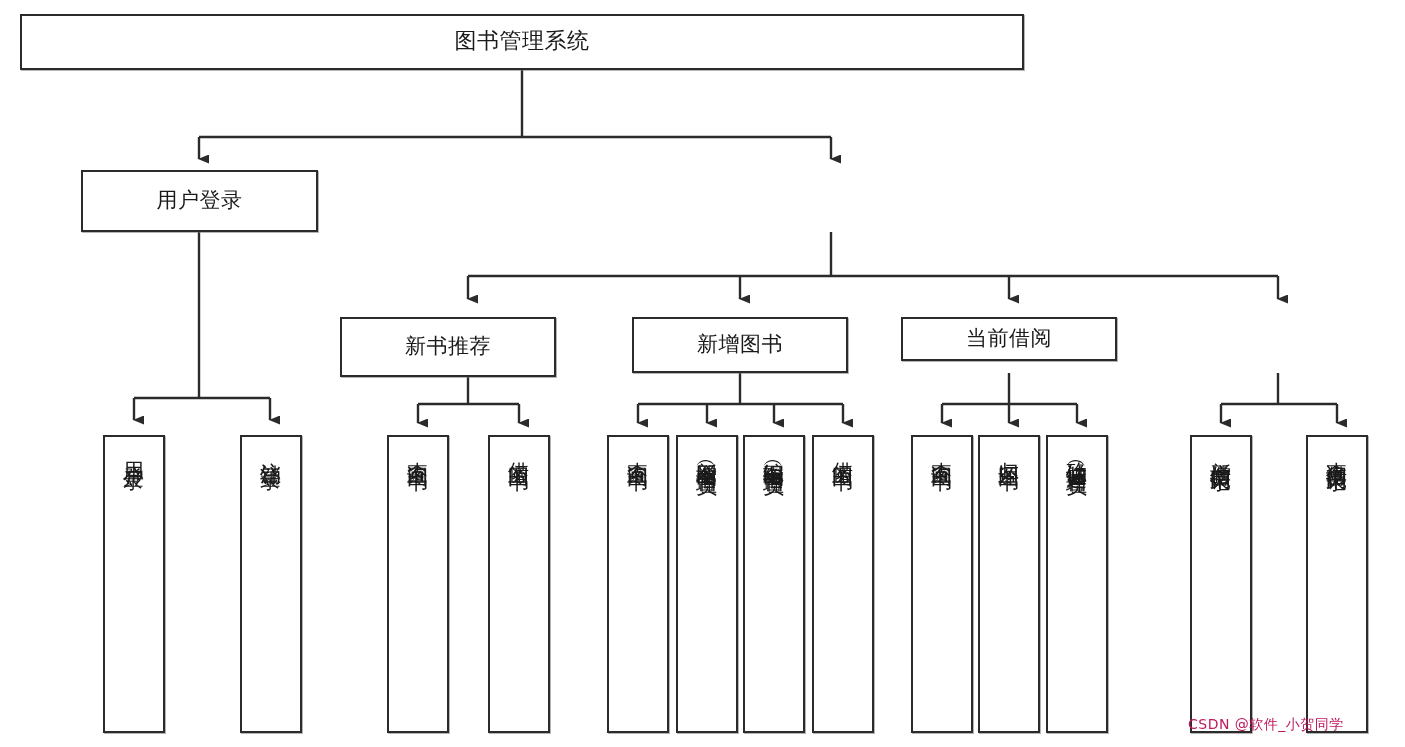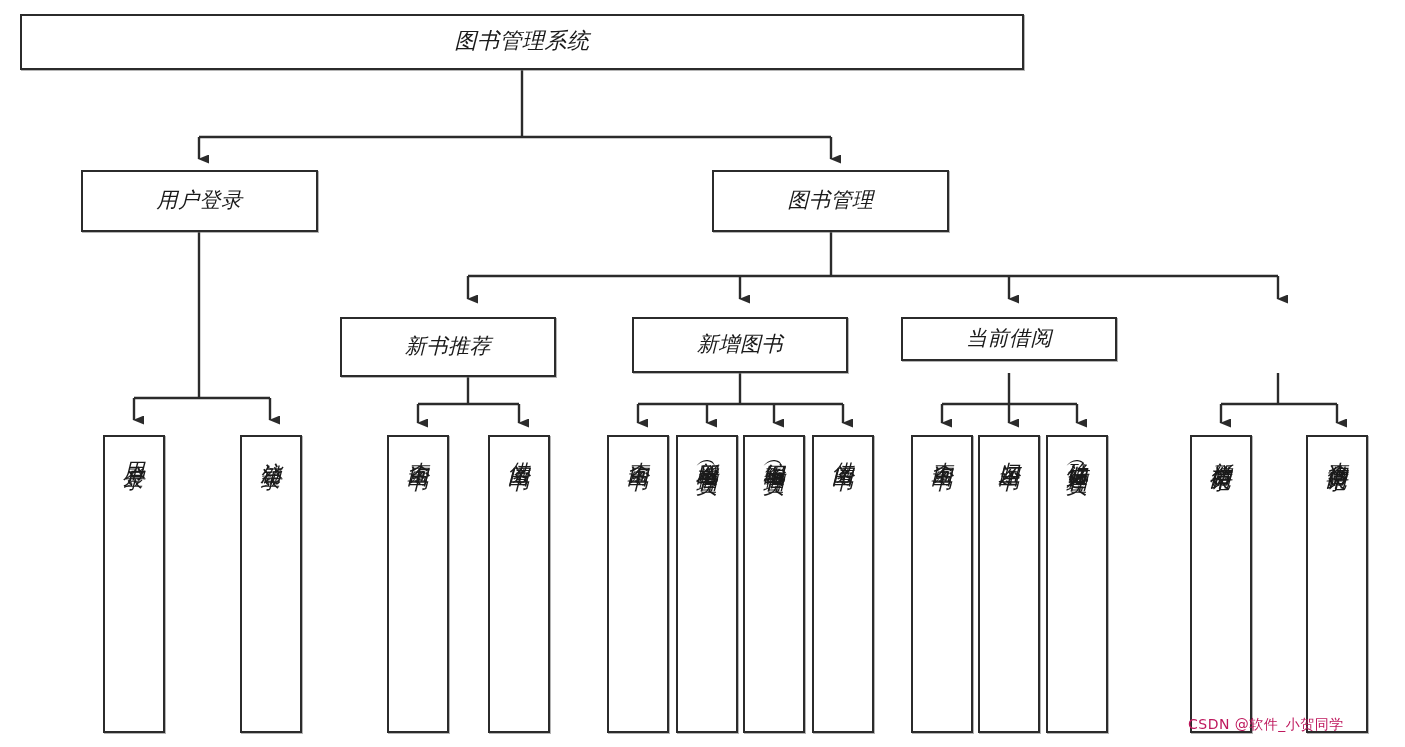--- a/index.html
+++ b/index.html
@@ -33,21 +33,20 @@
     justify-content: center;
     color: #1a1a1a;
     text-rendering: geometricPrecision;
   }
   .node .label {
     display: block;
     line-height: 1.12;
     letter-spacing: 0.5px;
     text-align: center;
     white-space: nowrap;
-    font-style: italic;
   }
   
   .node.horiz .label {
     font-size: 21px;
   }
   .node.root .label {
     font-size: 22px;
   }
   
   .node.vert {
@@ -130,23 +129,20 @@
     </g>
   </svg>
 
   <div class="node horiz root" style="left:20px; top:14px; width:1004px; height:56px;">
     <span class="label">图书管理系统</span>
   </div>
 
   <div class="node horiz" style="left:81px; top:170px; width:237px; height:62px;">
     <span class="label">用户登录</span>
   </div>
-  <div class="node horiz" style="left:712px; top:170px; width:237px; height:62px;">
-    <span class="label">图书管理</span>
-  </div>
 
   <div class="node horiz" style="left:340px; top:317px; width:216px; height:60px;">
     <span class="label">新书推荐</span>
   </div>
   <div class="node horiz" style="left:632px; top:317px; width:216px; height:56px;">
     <span class="label">新增图书</span>
   </div>
   <div class="node horiz" style="left:901px; top:317px; width:216px; height:44px;">
     <span class="label">当前借阅</span>
   </div>

